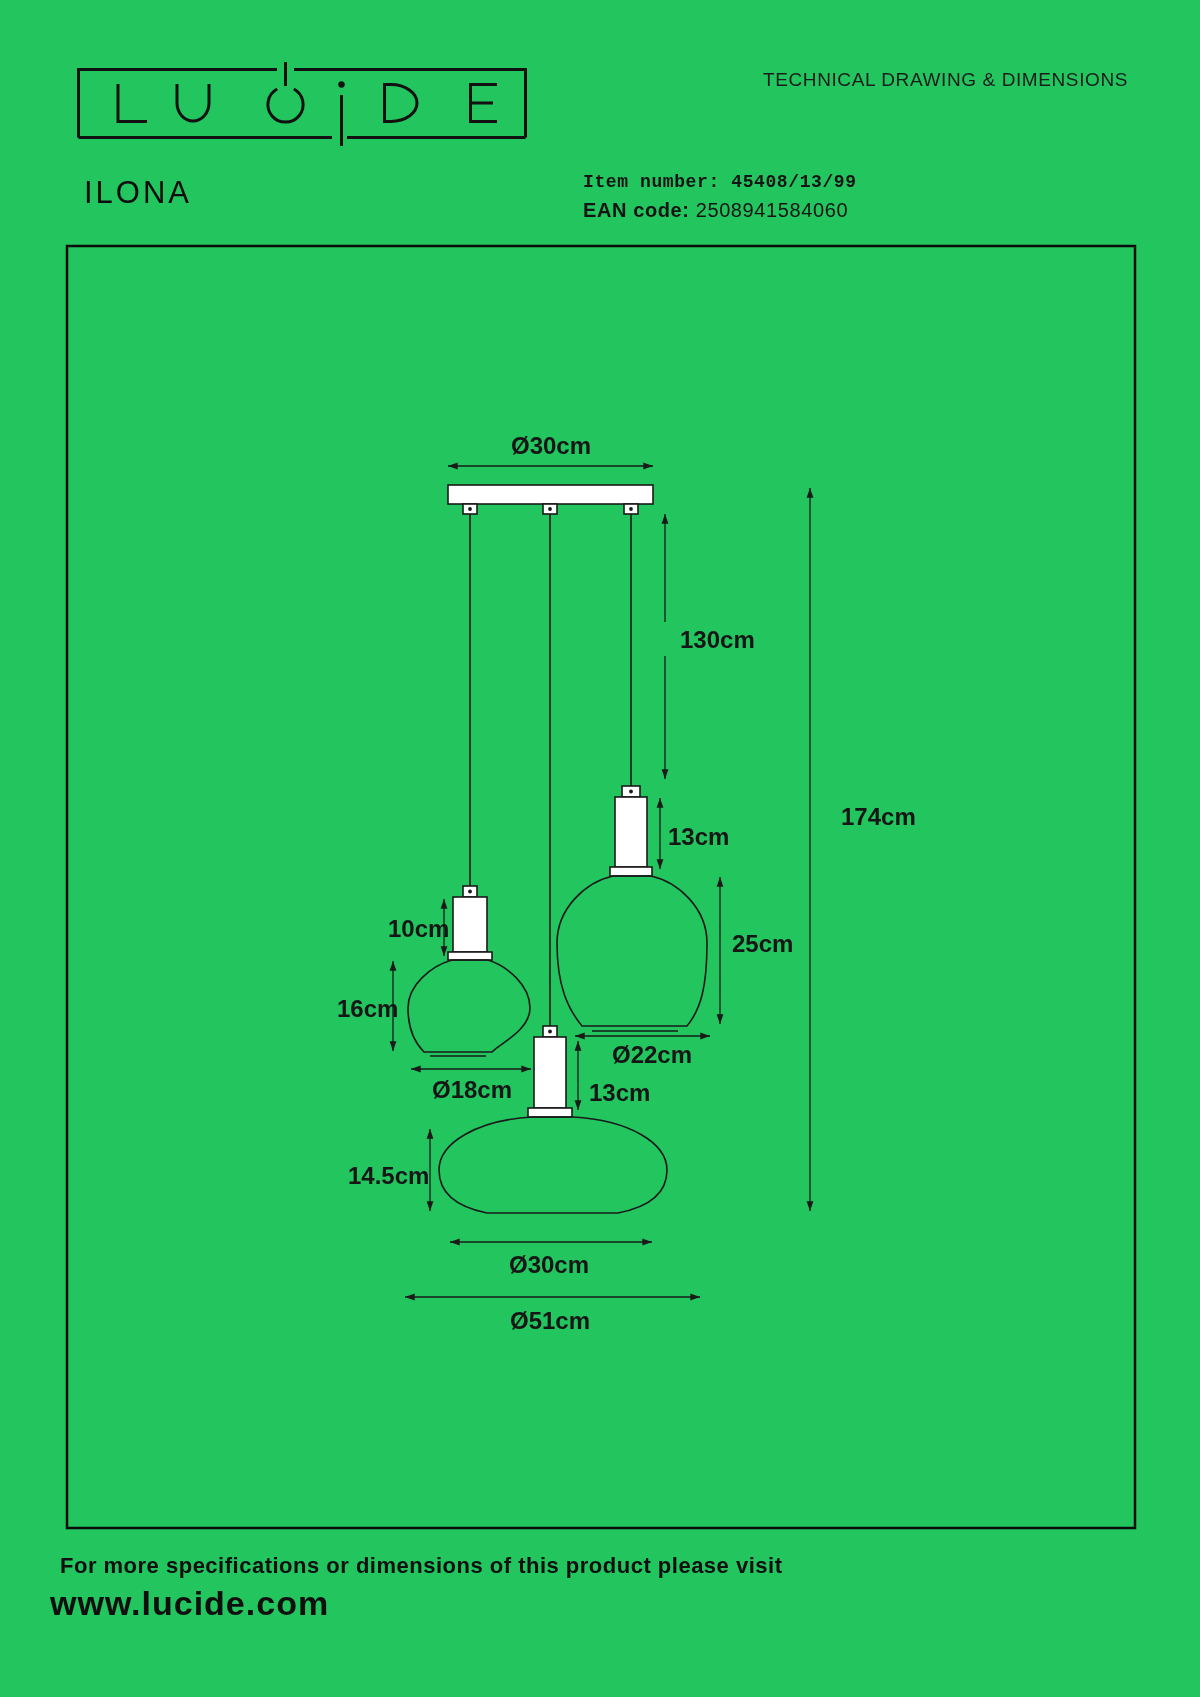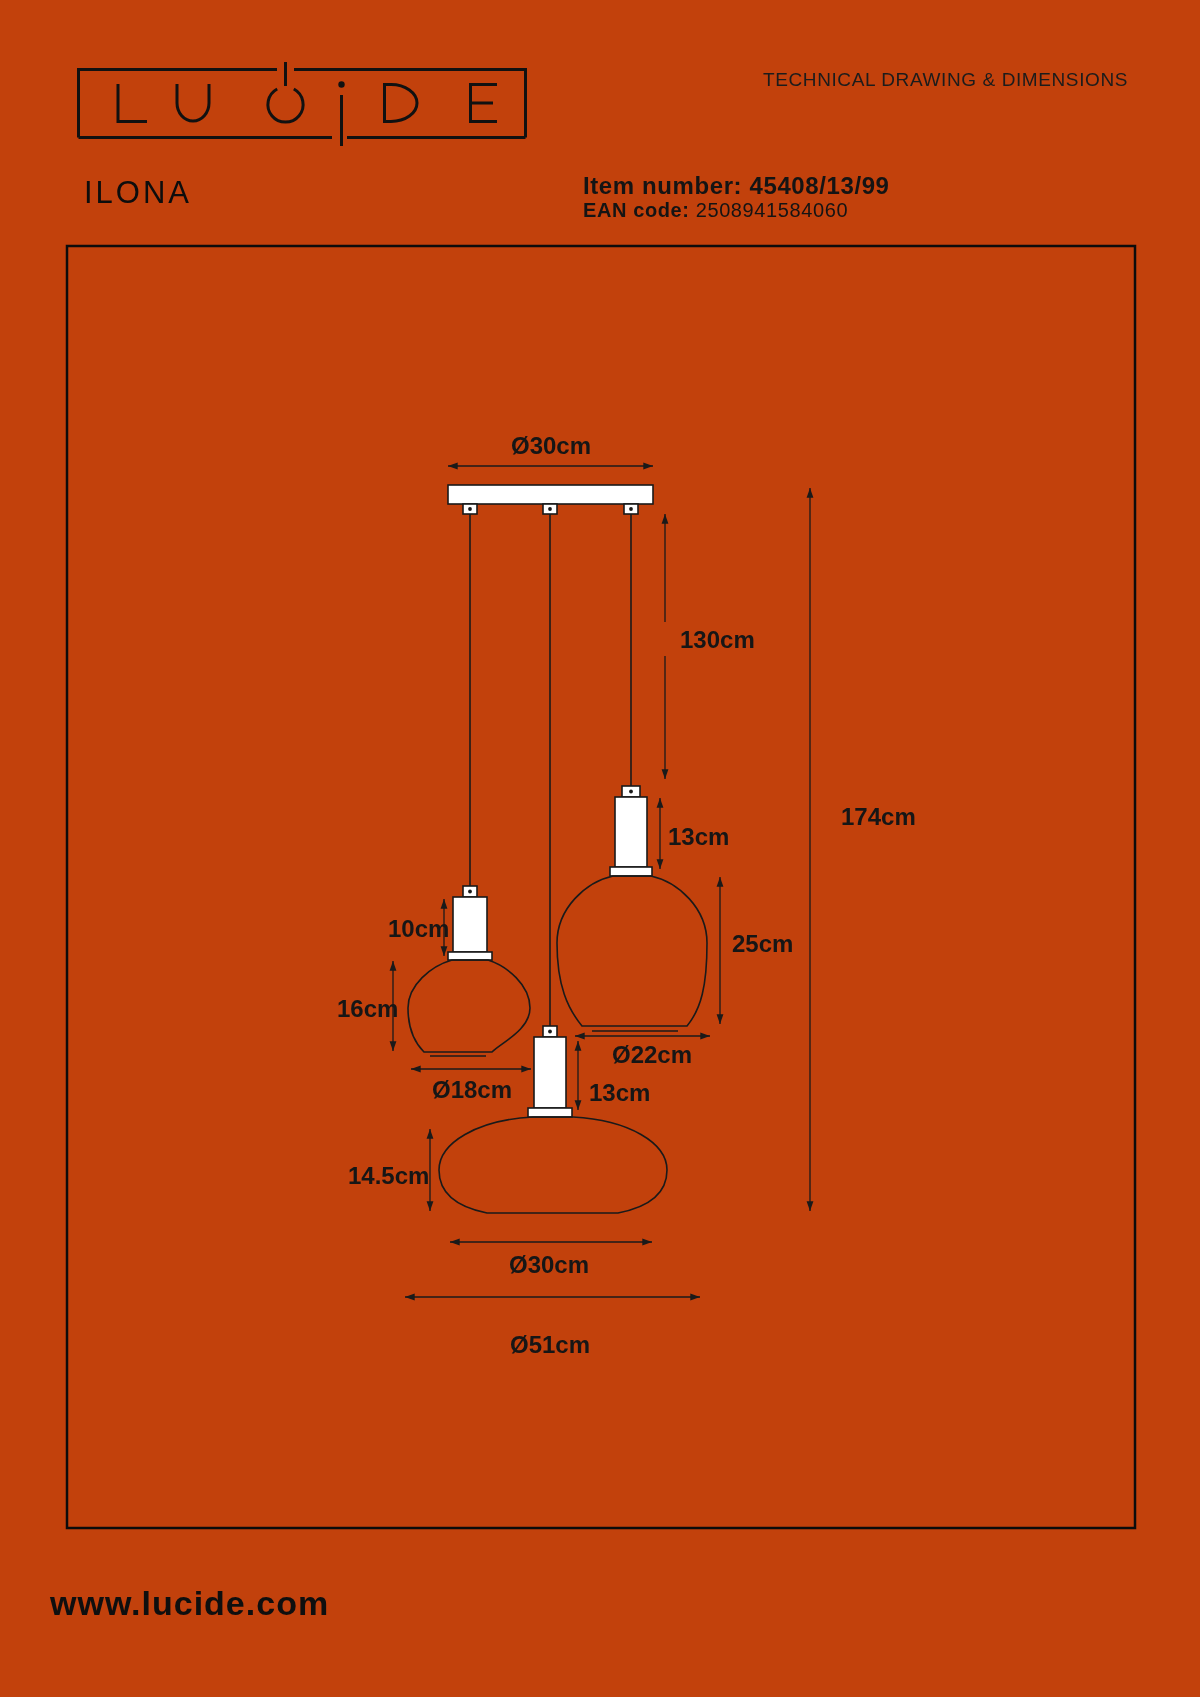--- a/index.html
+++ b/index.html
@@ -1,24 +1,24 @@
 <!DOCTYPE html>
 <html><head>
 <meta charset="utf-8">
 <style>
   html,body{margin:0;padding:0;background:#ffffff;}
   .page{
-    position:relative;width:1200px;height:1697px;background:#c2410c;
+    position:relative;width:1200px;height:1697px;background:#22c55e;
     font-family:"Liberation Sans",sans-serif;color:#111;overflow:hidden;
   }
   svg.art{position:absolute;left:0;top:0;width:1200px;height:1697px;}
   .txt{position:absolute;white-space:nowrap;line-height:1.1;}
   .doc-title{top:70px;right:72px;font-size:19px;letter-spacing:.6px;color:#1c1c1c;}
   .product-name{left:84px;top:176px;font-size:31px;font-weight:normal;letter-spacing:3px;color:#0d0d0d;}
-  .meta-line1{left:583px;top:173px;font-size:24px;font-weight:bold;letter-spacing:.6px;color:#141414;}
+  .meta-line1{left:583px;top:173px;font-size:18px;font-weight:bold;letter-spacing:.6px;color:#141414;font-family:Liberation Mono, monospace;}
   .meta-line2{left:583px;top:199px;font-size:20px;letter-spacing:.6px;color:#141414;}
   .meta-line2 .lbl{font-weight:bold;}
   .dimlab{font-size:24px;font-weight:bold;color:#161616;}
   .ctr{transform:translateX(-50%);}
   .foot1{left:60px;top:1554px;font-size:22px;font-weight:bold;letter-spacing:.5px;color:#0f0f0f;}
   .foot2{left:50px;top:1585px;font-size:34px;font-weight:bold;letter-spacing:1px;color:#0f0f0f;}
 </style>
 </head>
 <body>
 
@@ -141,17 +141,18 @@
   <div class="txt dimlab" style="left:841px;top:804px;">174cm</div>
   <div class="txt dimlab" style="left:668px;top:824px;">13cm</div>
   <div class="txt dimlab" style="left:732px;top:931px;">25cm</div>
   <div class="txt dimlab" style="left:600px;top:1042px;margin-left:12px;">Ø22cm</div>
   <div class="txt dimlab" style="left:388px;top:916px;">10cm</div>
   <div class="txt dimlab" style="left:337px;top:996px;">16cm</div>
   <div class="txt dimlab ctr" style="left:472px;top:1077px;">Ø18cm</div>
   <div class="txt dimlab" style="left:589px;top:1080px;">13cm</div>
   <div class="txt dimlab" style="left:348px;top:1163px;">14.5cm</div>
   <div class="txt dimlab ctr" style="left:549px;top:1252px;">Ø30cm</div>
-  <div class="txt dimlab ctr" style="left:550px;top:1308px;margin-top:24px;">Ø51cm</div>
+  <div class="txt dimlab ctr" style="left:550px;top:1308px;">Ø51cm</div>
 
+  <div class="txt foot1">For more specifications or dimensions of this product please visit</div>
   <div class="txt foot2">www.lucide.com</div>
 
 </div>
 
 </body></html>

